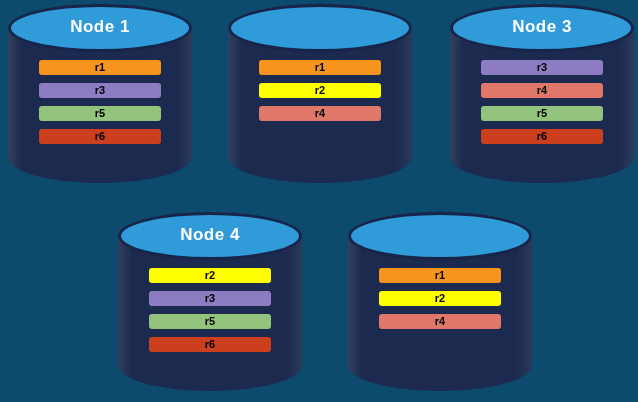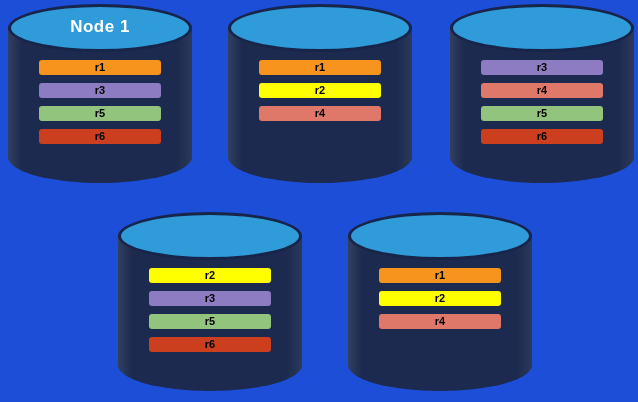--- a/index.html
+++ b/index.html
@@ -4,21 +4,21 @@
 <style>
   html, body {
     margin: 0;
     padding: 0;
     background: #ffffff;
   }
   #canvas {
     position: relative;
     width: 638px;
     height: 402px;
-    background: #1d4ed8;
+    background: #0c4a6e;
     overflow: hidden;
     font-family: "Liberation Sans", sans-serif;
   }
 
   
   .node {
     position: absolute;
     width: 184px;
     height: 179px;
   }
@@ -120,31 +120,33 @@
       <div class="replicas">
         <div class="replica" style="background: rgb(247, 148, 29);">r1</div>
         <div class="replica" style="background: rgb(255, 255, 0);">r2</div>
         <div class="replica" style="background: rgb(224, 120, 106);">r4</div>
       </div>
     </div>
     <div class="node" style="left: 450px; top: 4px;">
       <div class="node-body"></div>
       <div class="node-shade"></div>
       <div class="node-top"></div>
+      <div class="node-title">Node  3</div>
       <div class="replicas">
         <div class="replica" style="background: rgb(142, 124, 195);">r3</div>
         <div class="replica" style="background: rgb(224, 120, 106);">r4</div>
         <div class="replica" style="background: rgb(147, 196, 125);">r5</div>
         <div class="replica" style="background: rgb(204, 63, 30);">r6</div>
       </div>
     </div>
     <div class="node" style="left: 118px; top: 212px;">
       <div class="node-body"></div>
       <div class="node-shade"></div>
       <div class="node-top"></div>
+      <div class="node-title">Node  4</div>
       <div class="replicas">
         <div class="replica" style="background: rgb(255, 255, 0);">r2</div>
         <div class="replica" style="background: rgb(142, 124, 195);">r3</div>
         <div class="replica" style="background: rgb(147, 196, 125);">r5</div>
         <div class="replica" style="background: rgb(204, 63, 30);">r6</div>
       </div>
     </div>
     <div class="node" style="left: 348px; top: 212px;">
       <div class="node-body"></div>
       <div class="node-shade"></div>

